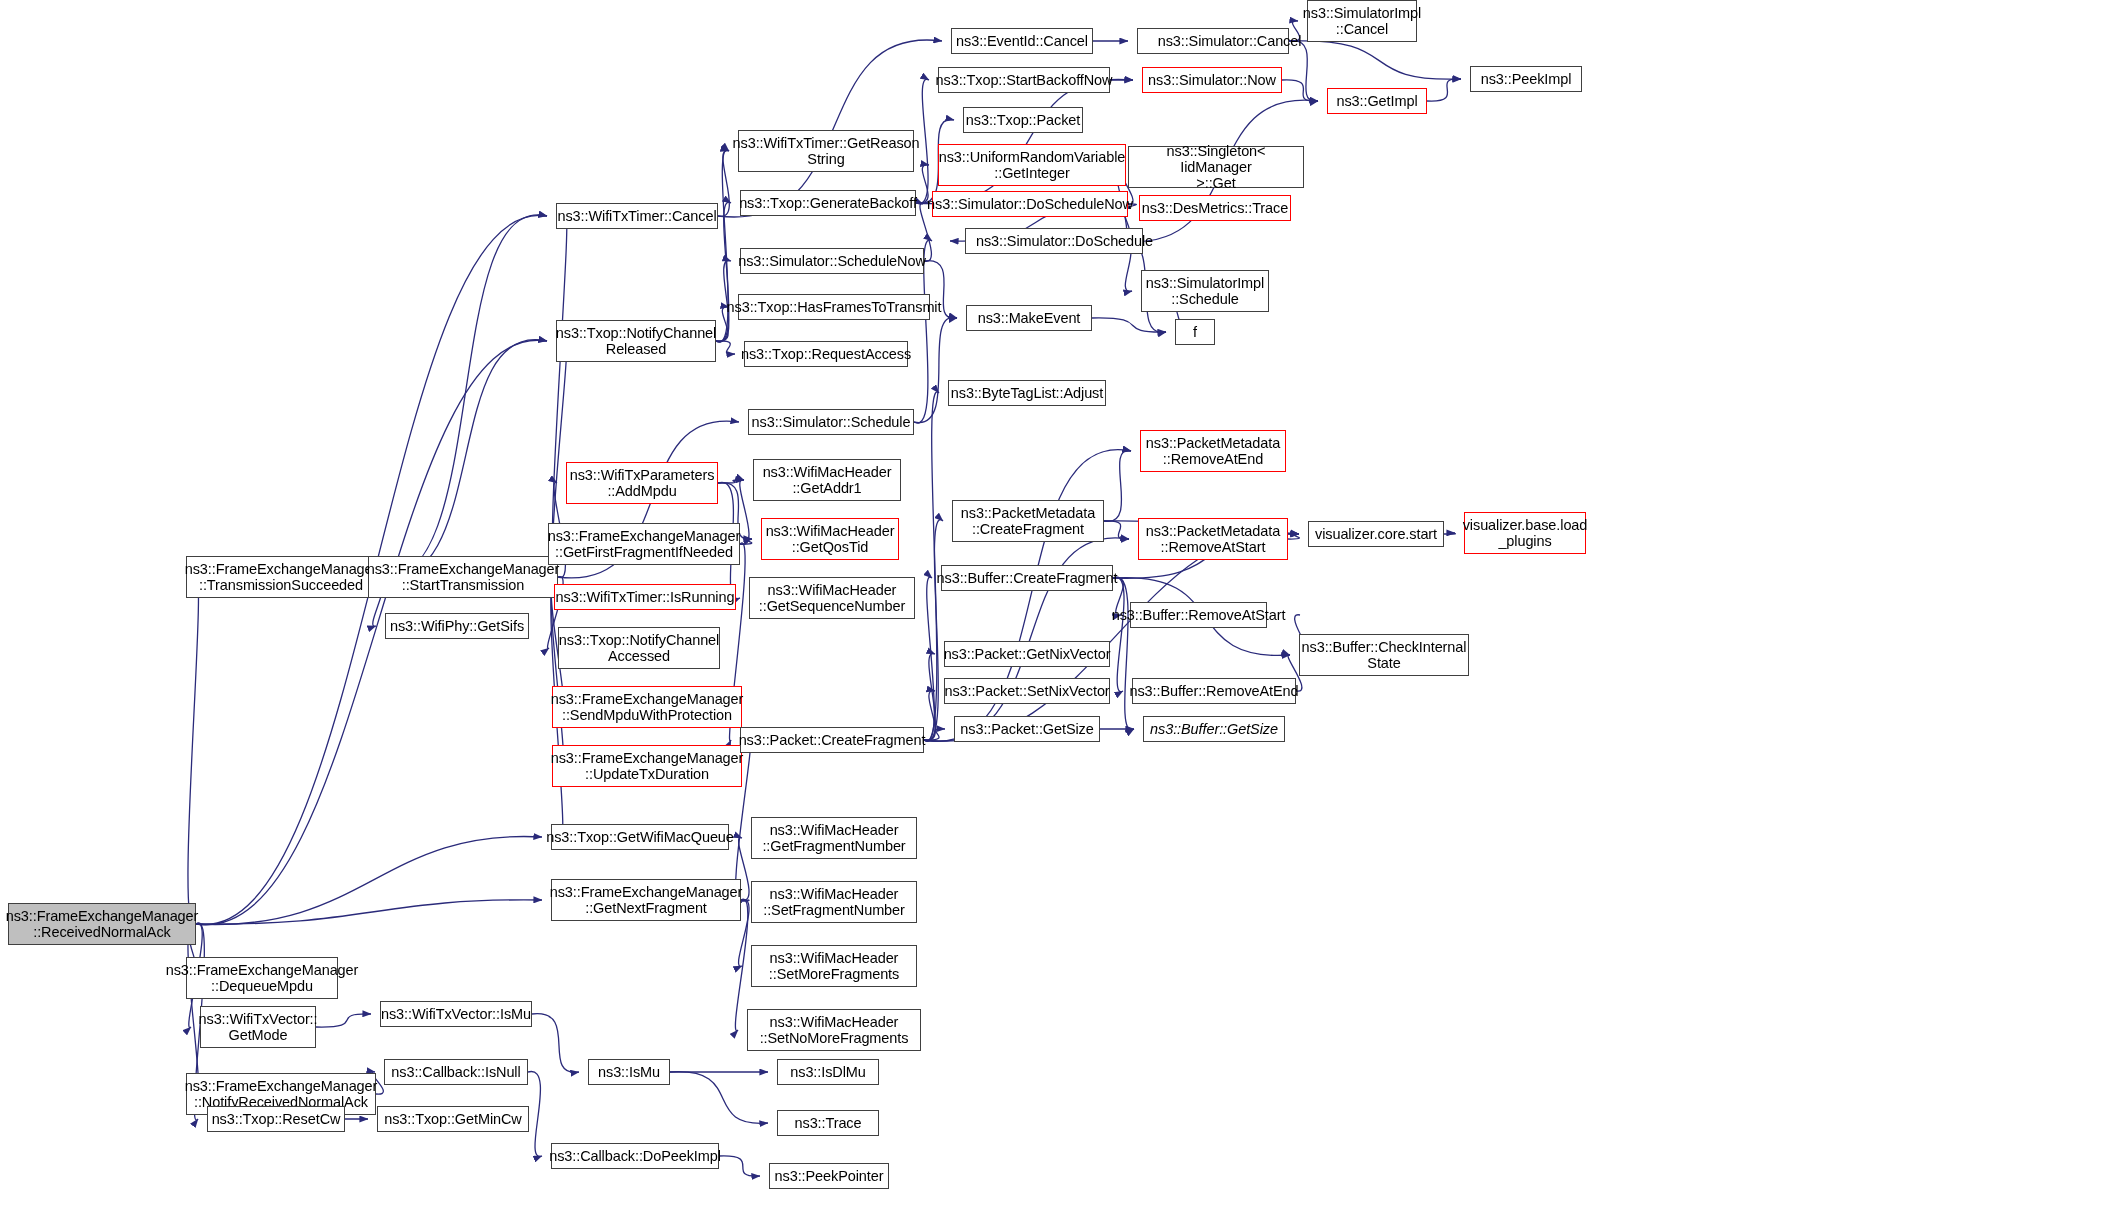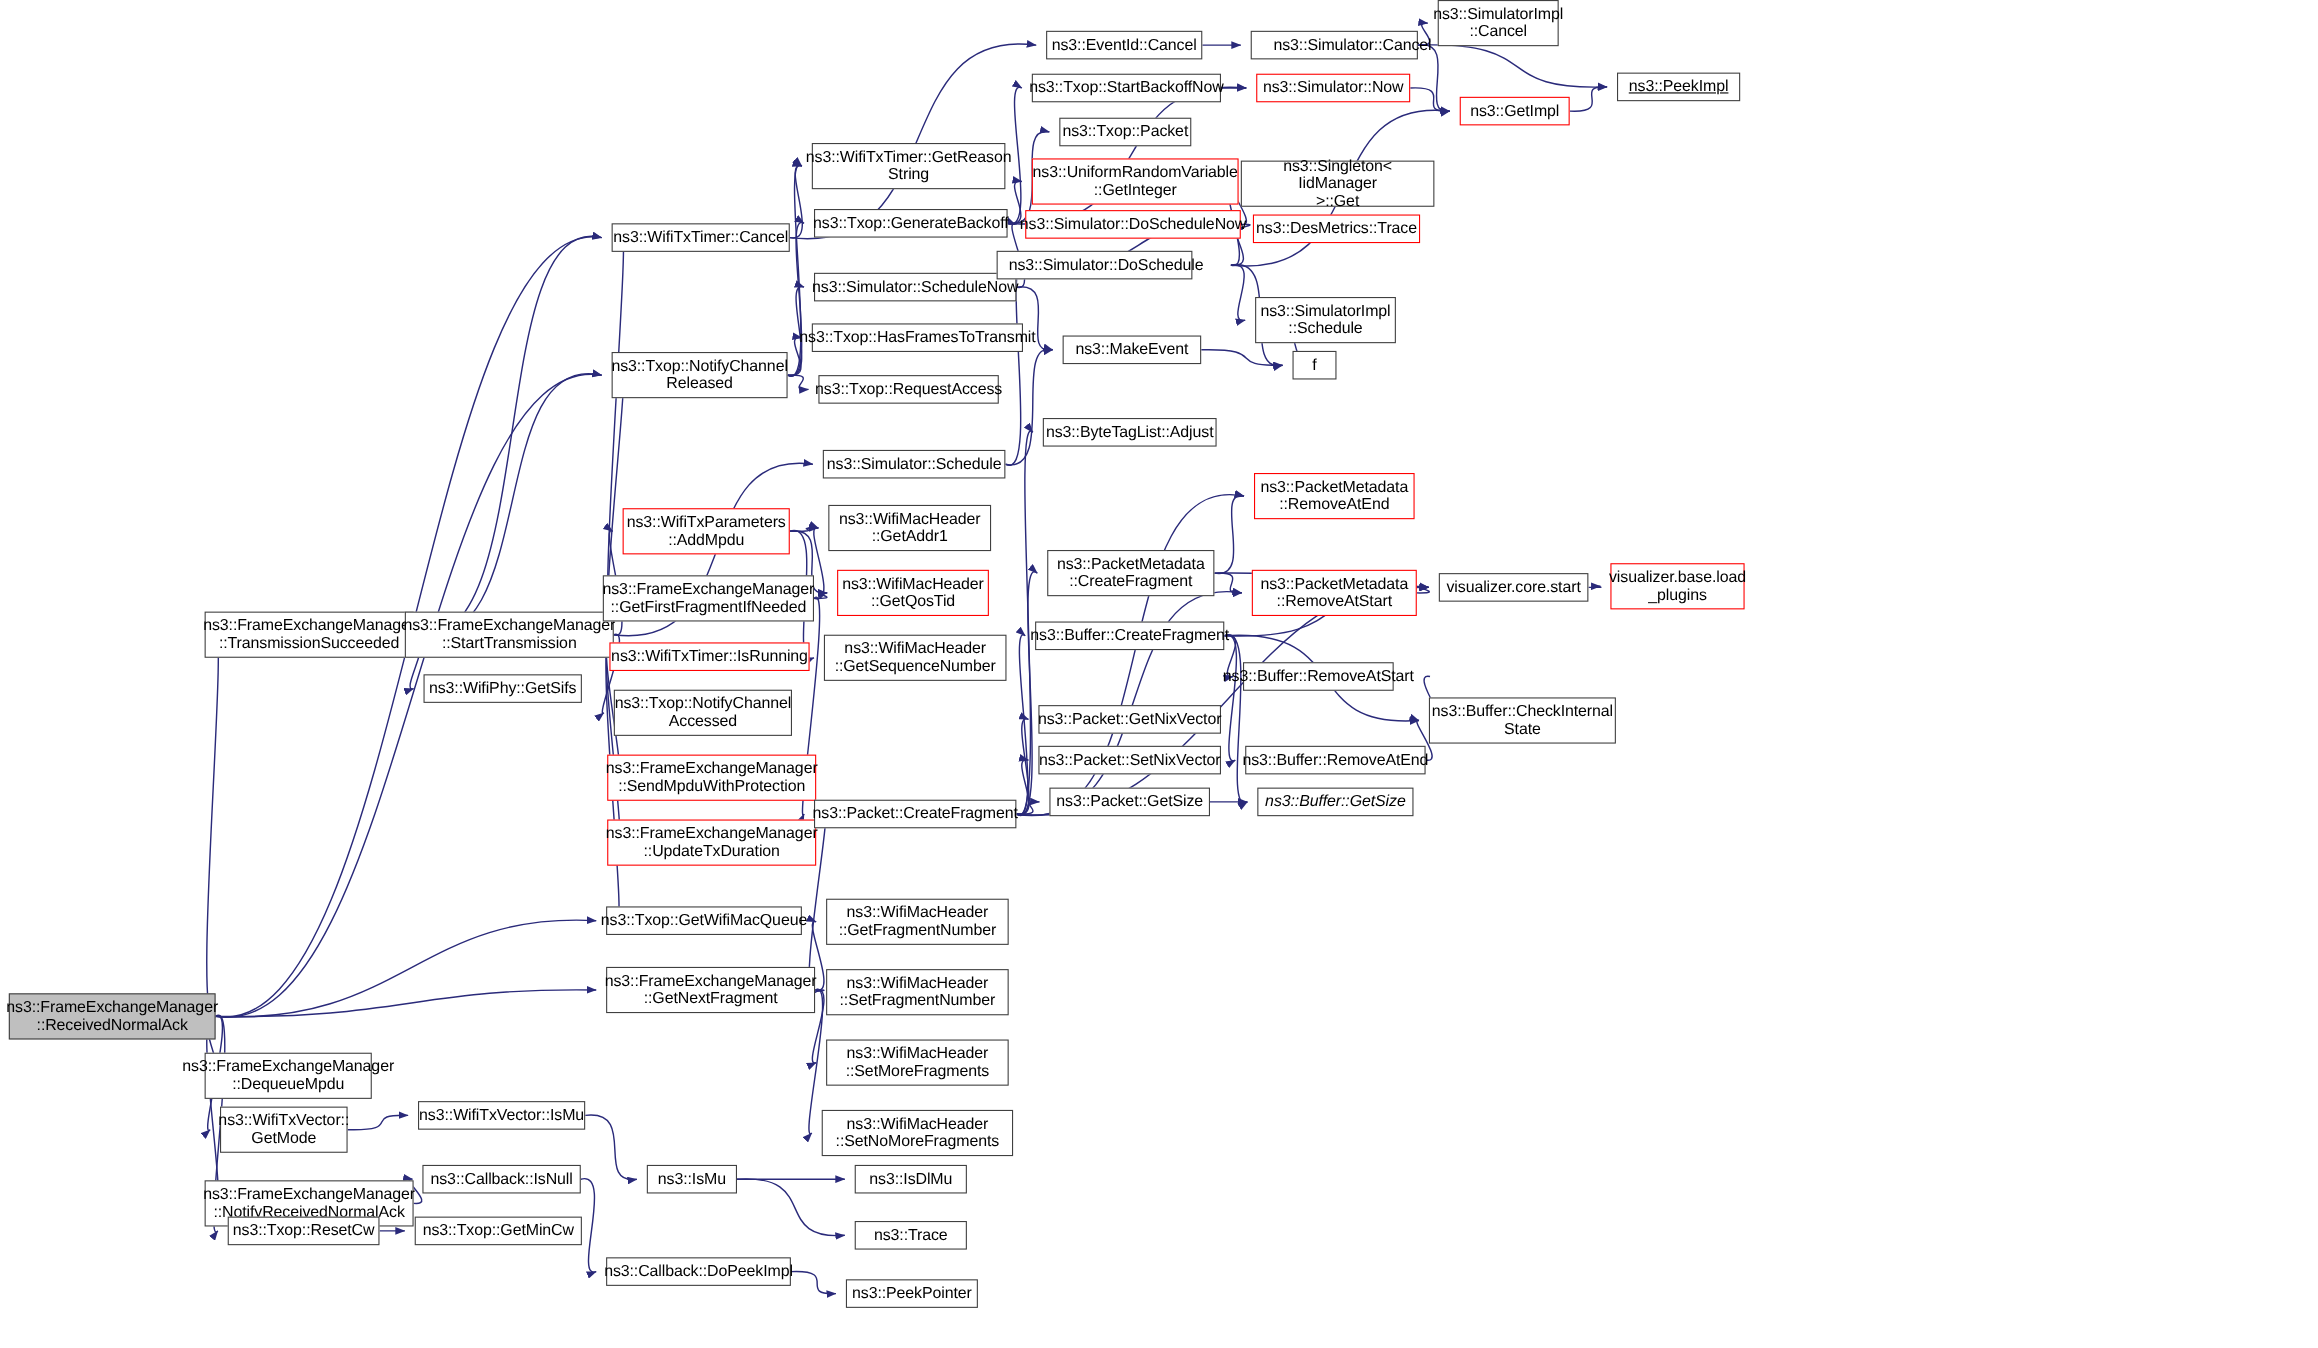--- a/index.html
+++ b/index.html
@@ -216,21 +216,21 @@
 ::SetNoMoreFragments</div>
     <div class="node" style="left: 777px; top: 1059px; width: 102px; height: 26px;">ns3::IsDlMu</div>
     <div class="node" style="left: 777px; top: 1110px; width: 102px; height: 26px;">ns3::Trace</div>
     <div class="node" style="left: 769px; top: 1163px; width: 120px; height: 26px;">ns3::PeekPointer</div>
     <div class="node" style="left: 951px; top: 28px; width: 142px; height: 26px;">ns3::EventId::Cancel</div>
     <div class="node" style="left: 938px; top: 67px; width: 172px; height: 26px;">ns3::Txop::StartBackoffNow</div>
     <div class="node" style="left: 963px; top: 107px; width: 120px; height: 26px;">ns3::Txop::Packet</div>
     <div class="node red" style="left: 938px; top: 144px; width: 188px; height: 42px;">ns3::UniformRandomVariable
 ::GetInteger</div>
     <div class="node red" style="left: 932px; top: 191px; width: 196px; height: 26px;">ns3::Simulator::DoScheduleNow</div>
-    <div class="node" style="left: 906px; top: 228px; width: 178px; height: 26px; padding-left: 24px;">ns3::Simulator::DoSchedule</div>
+    <div class="node" style="left: 965px; top: 228px; width: 178px; height: 26px; padding-left: 24px;">ns3::Simulator::DoSchedule</div>
     <div class="node" style="left: 966px; top: 305px; width: 126px; height: 26px;">ns3::MakeEvent</div>
     <div class="node" style="left: 948px; top: 380px; width: 158px; height: 26px;">ns3::ByteTagList::Adjust</div>
     <div class="node" style="left: 952px; top: 500px; width: 152px; height: 42px;">ns3::PacketMetadata
 ::CreateFragment</div>
     <div class="node" style="left: 941px; top: 565px; width: 172px; height: 26px;">ns3::Buffer::CreateFragment</div>
     <div class="node" style="left: 944px; top: 641px; width: 166px; height: 26px;">ns3::Packet::GetNixVector</div>
     <div class="node" style="left: 944px; top: 678px; width: 166px; height: 26px;">ns3::Packet::SetNixVector</div>
     <div class="node" style="left: 954px; top: 716px; width: 146px; height: 26px;">ns3::Packet::GetSize</div>
     <div class="node" style="left: 1128px; top: 146px; width: 176px; height: 42px;">ns3::Singleton&lt; IidManager
 &gt;::Get</div>
@@ -243,19 +243,19 @@
     <div class="node red" style="left: 1138px; top: 518px; width: 150px; height: 42px;">ns3::PacketMetadata
 ::RemoveAtStart</div>
     <div class="node" style="left: 1130px; top: 602px; width: 137px; height: 26px;">ns3::Buffer::RemoveAtStart</div>
     <div class="node" style="left: 1132px; top: 678px; width: 164px; height: 26px;">ns3::Buffer::RemoveAtEnd</div>
     <div class="node" style="left: 1143px; top: 716px; width: 142px; height: 26px; font-style: italic;">ns3::Buffer::GetSize</div>
     <div class="node" style="left: 1137px; top: 28px; width: 152px; height: 26px; padding-left: 36px;">ns3::Simulator::Cancel</div>
     <div class="node red" style="left: 1142px; top: 67px; width: 140px; height: 26px;">ns3::Simulator::Now</div>
     <div class="node red" style="left: 1327px; top: 88px; width: 100px; height: 26px;">ns3::GetImpl</div>
     <div class="node" style="left: 1307px; top: 0px; width: 110px; height: 42px;">ns3::SimulatorImpl
 ::Cancel</div>
-    <div class="node" style="left: 1470px; top: 66px; width: 112px; height: 26px; text-decoration: underline;">ns3::PeekImpl</div>
+    <div class="node" style="left: 1470px; top: 66px; width: 112px; height: 26px;">ns3::PeekImpl</div>
     <div class="node" style="left: 1308px; top: 521px; width: 136px; height: 26px;">visualizer.core.start</div>
     <div class="node red" style="left: 1464px; top: 512px; width: 122px; height: 42px;">visualizer.base.load
 _plugins</div>
     <div class="node" style="left: 1299px; top: 634px; width: 170px; height: 42px;">ns3::Buffer::CheckInternal
 State</div>
   </div>
 
 </body></html>

